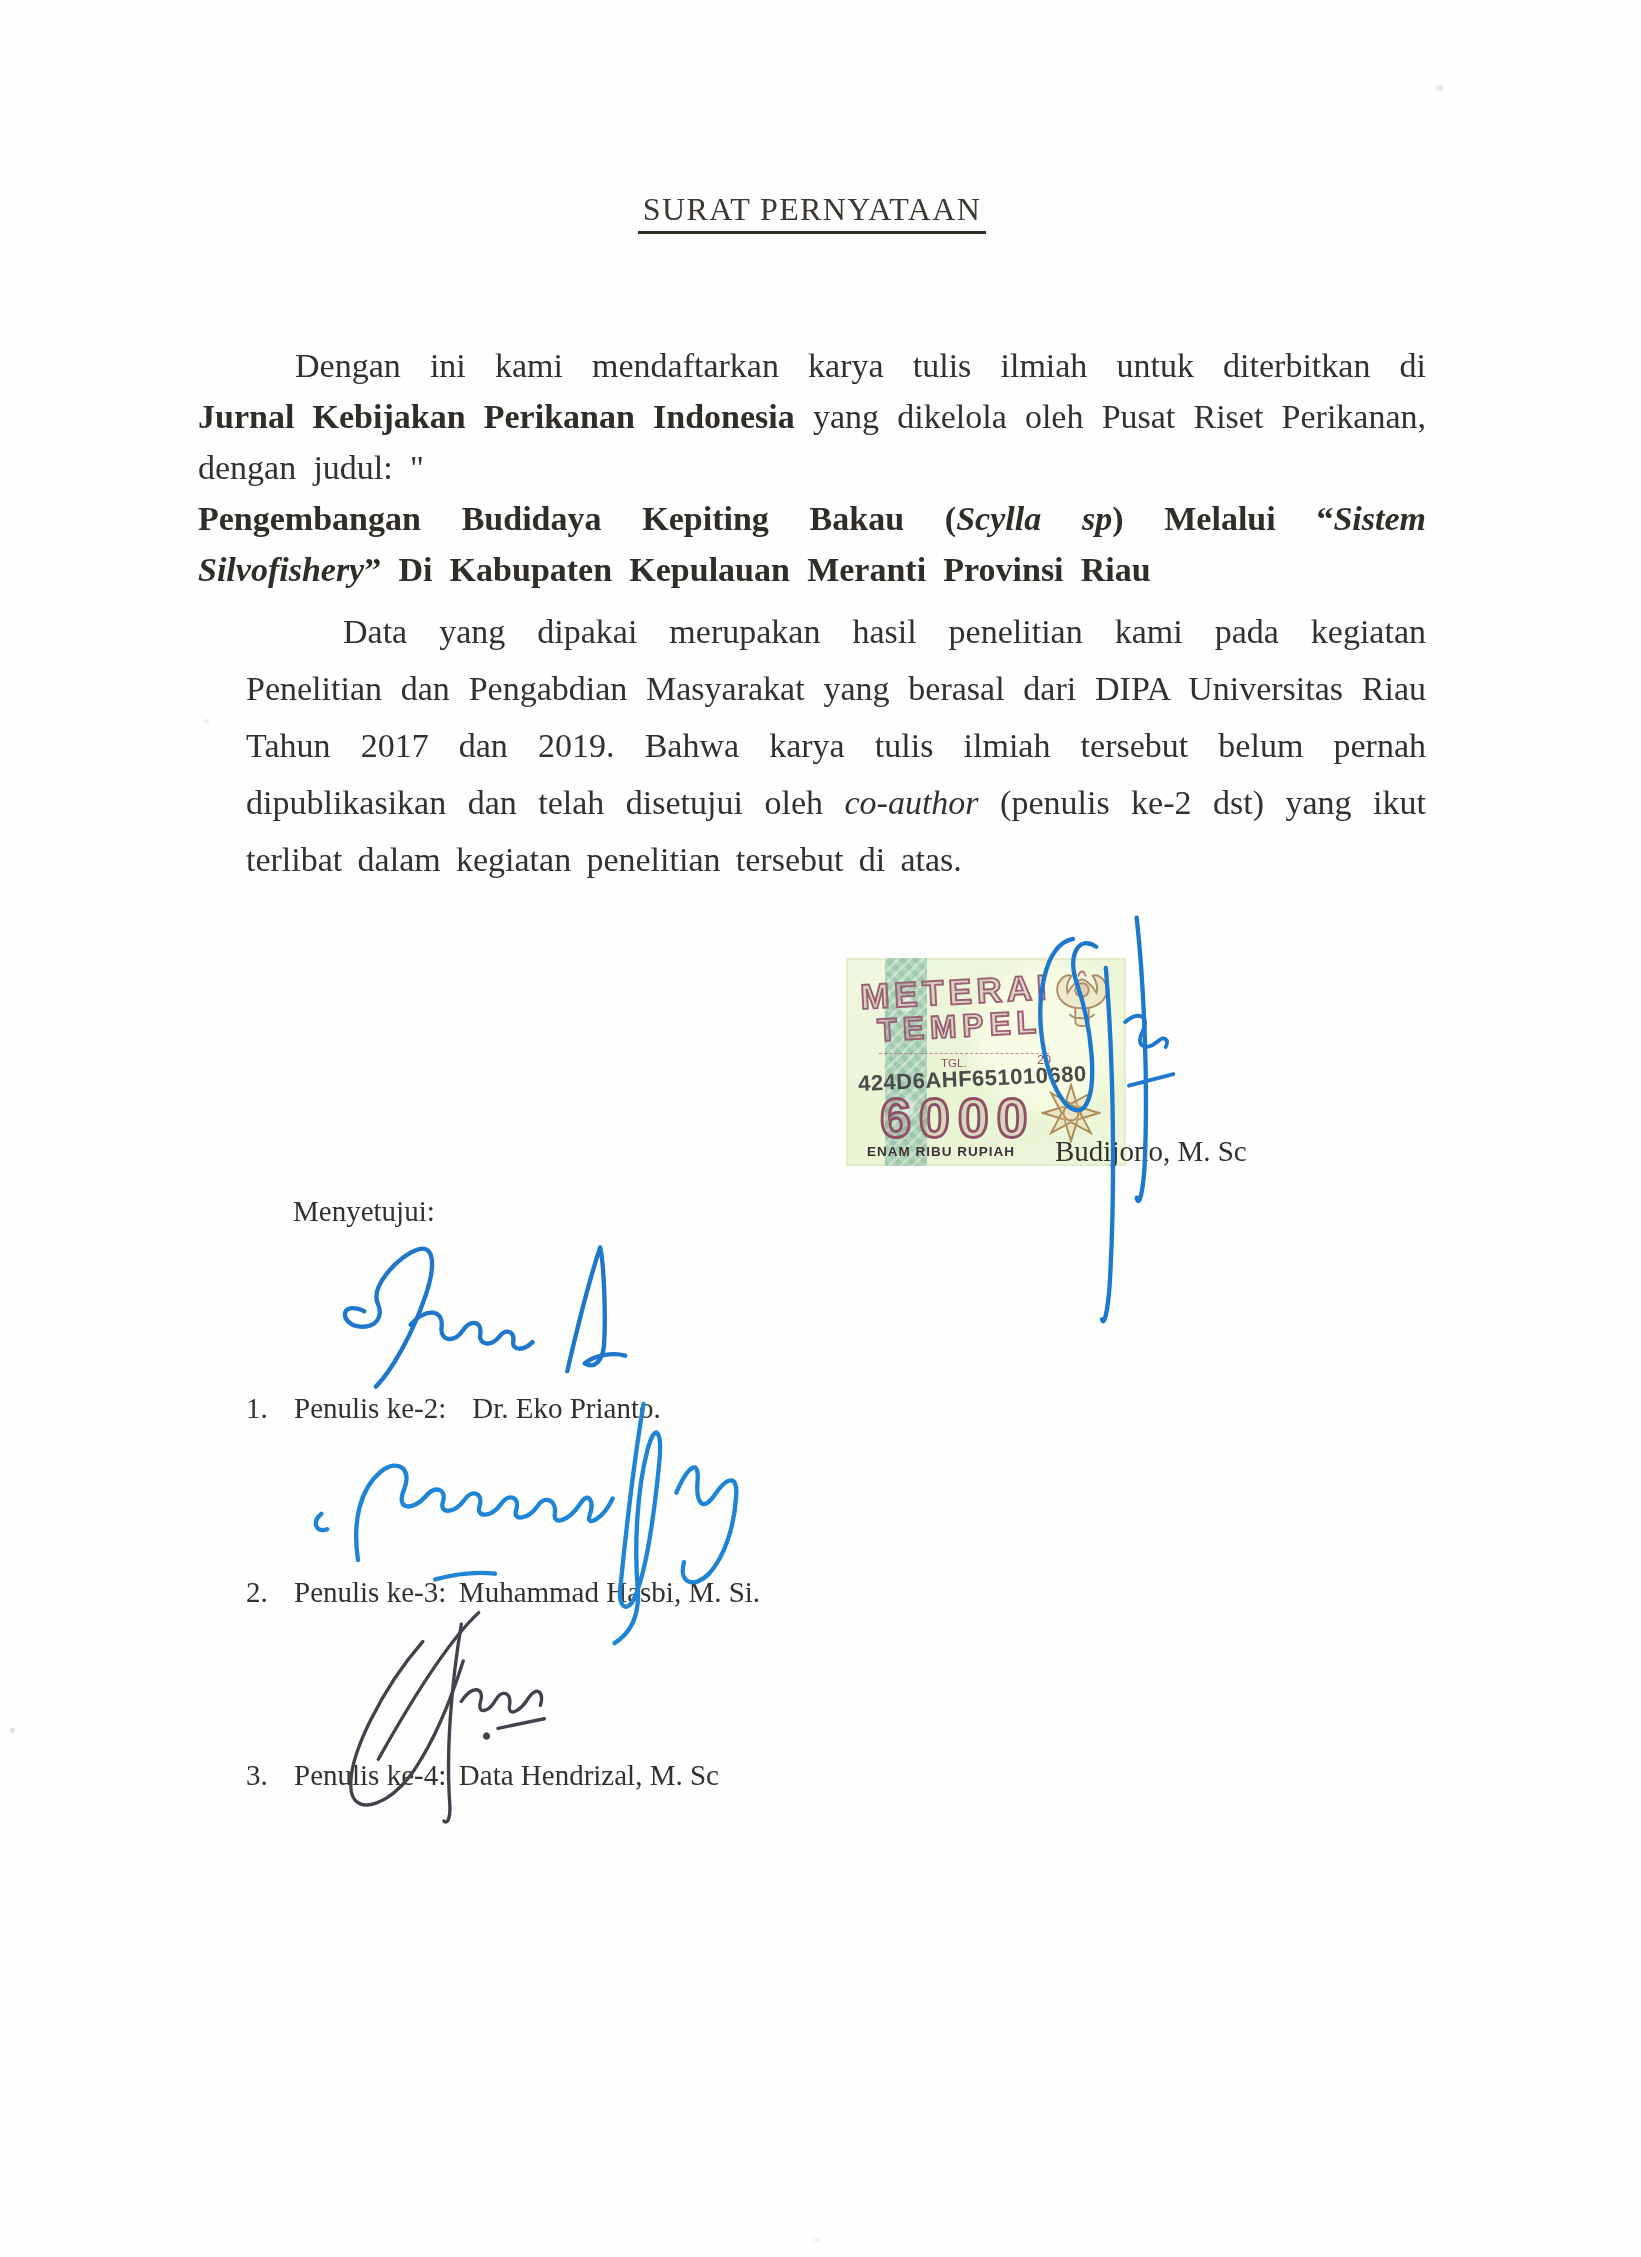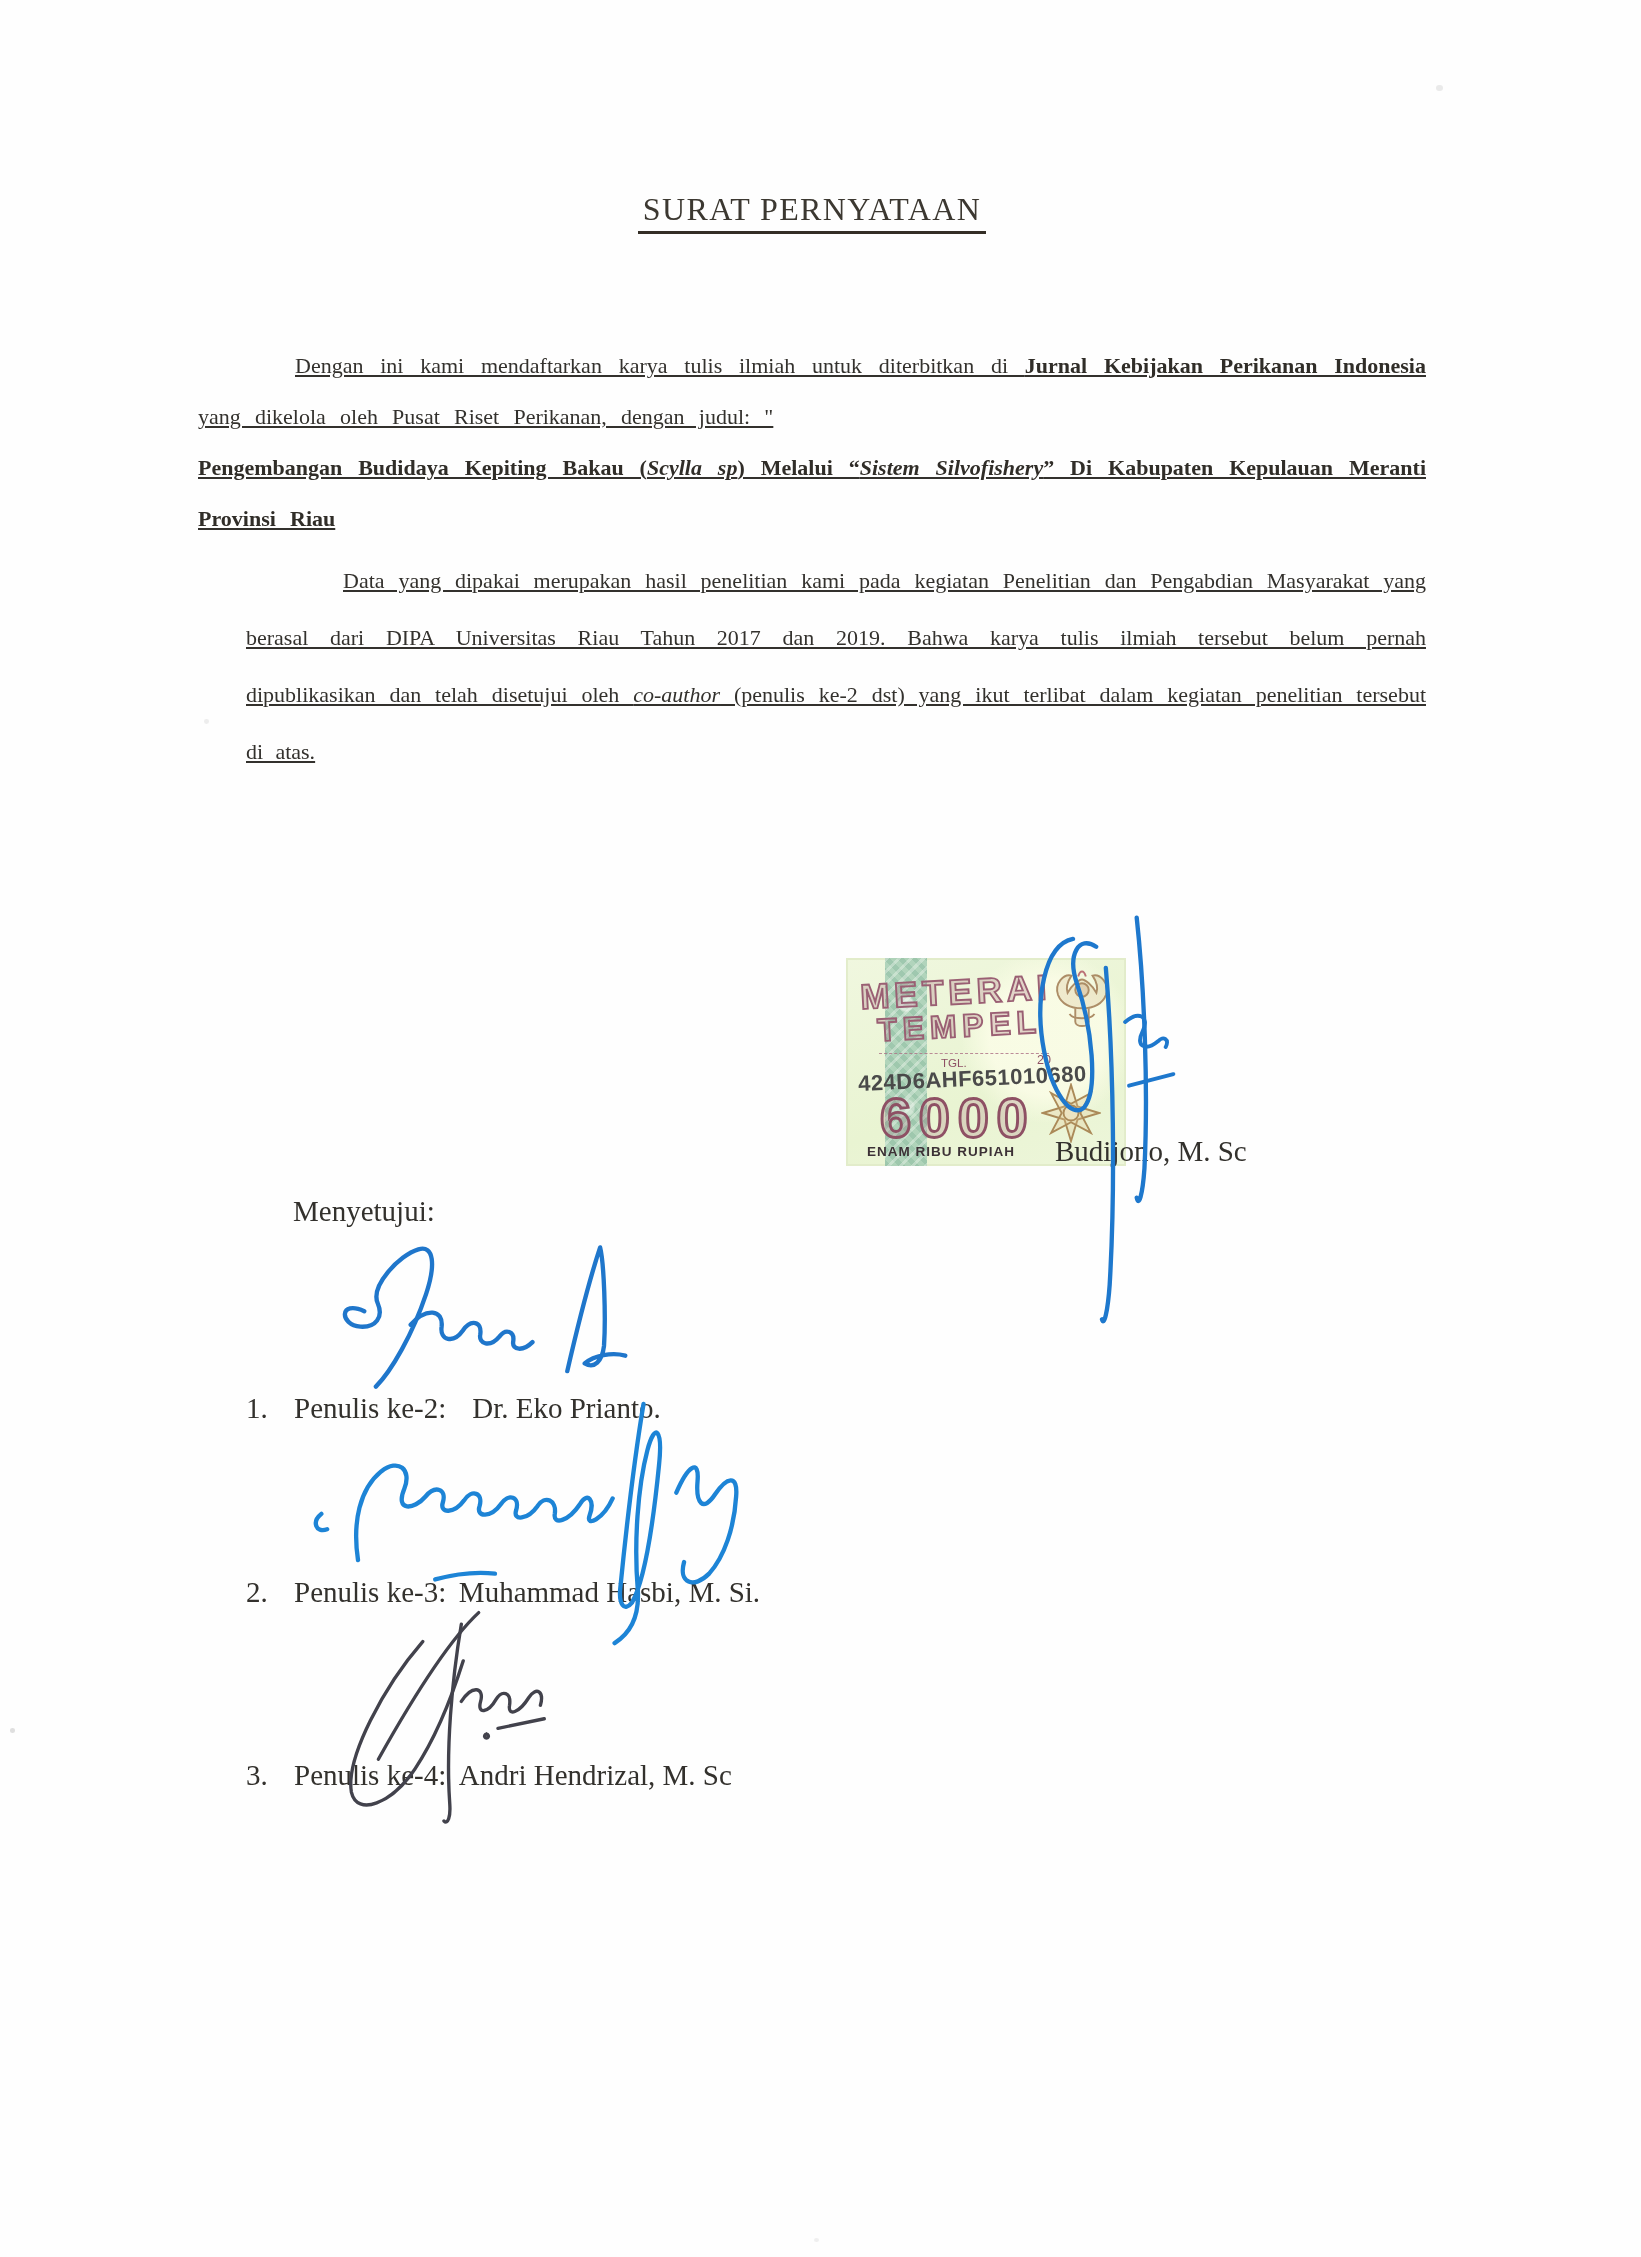--- a/index.html
+++ b/index.html
@@ -8,21 +8,21 @@
     font-family:"Liberation Serif", serif;color:#33312d;overflow:hidden;
   }
   .page{position:absolute;inset:0;}
   
   .title{position:absolute;top:191px;left:198px;width:1228px;text-align:center;}
   .title span{
     font-size:32px;font-weight:normal;letter-spacing:1.4px;color:#3c3831;
     border-bottom:3.9px solid #342e26;padding:0 4.8px 3.9px;
   }
   
-  .bodytext{position:absolute;top:340px;left:198px;width:1228px;font-size:22px;text-align:justify;text-decoration:underline;}
+  .bodytext{position:absolute;top:340px;left:198px;width:1228px;font-size:34px;text-align:justify;}
   .para{margin:0;text-indent:97px;}
   .p1{line-height:51px;word-spacing:8.7px;}
   .p2{line-height:57px;word-spacing:6.8px;margin-top:7.7px;margin-left:48px;}
   .p3{line-height:57px;word-spacing:2.9px;margin-top:0;}
   .bodytext b{color:#302d28;}
   
   .sign-block{position:absolute;left:1055px;top:865px;font-size:29px;line-height:45px;}
   .first-author-name{position:absolute;left:1055px;top:1135px;font-size:29px;z-index:2;}
   .approval{position:absolute;left:293px;top:1195px;font-size:29px;}
   
@@ -172,21 +172,21 @@
       <path d="M120,50 C80,96 40,170 46,206 C52,232 88,218 112,182 C132,152 150,108 162,70"></path>
       <path d="M74,172 C112,104 150,46 178,20"></path>
       <path d="M160,32 C150,92 144,162 148,218 C149,232 146,240 142,236"></path>
       <path d="M160,112 C172,94 184,98 180,112 C176,126 188,124 196,110 C202,100 212,102 210,116 C208,128 220,124 230,108 C238,96 246,102 242,116"></path>
       <path d="M198,140 L246,130"></path>
       <path d="M186,146 a2,2 0 1 0 0.2,0"></path>
     </g>
   </svg>
 
   <div class="coauthor c3">
-    <span class="num">3.</span><span class="label">Penulis ke-4:</span><span class="name">Andri Hendrizal, M. Sc</span>
+    <span class="num">3.</span><span class="label">Penulis ke-4:</span><span class="name">Data Hendrizal, M. Sc</span>
   </div>
 
   <div class="speck" style="left:1436px;top:85px;width:6.8px;height:5.8px;opacity:.55;"></div>
   <div class="speck" style="left:204px;top:719px;width:4.8px;height:4.8px;opacity:.45;"></div>
   <div class="speck" style="left:9.7px;top:1728px;width:5.8px;height:4.8px;opacity:.6;background:#c9c9c9;"></div>
   <div class="speck" style="left:814px;top:2238px;width:4.8px;height:3.9px;opacity:.4;"></div>
 
 </div>
 
 

